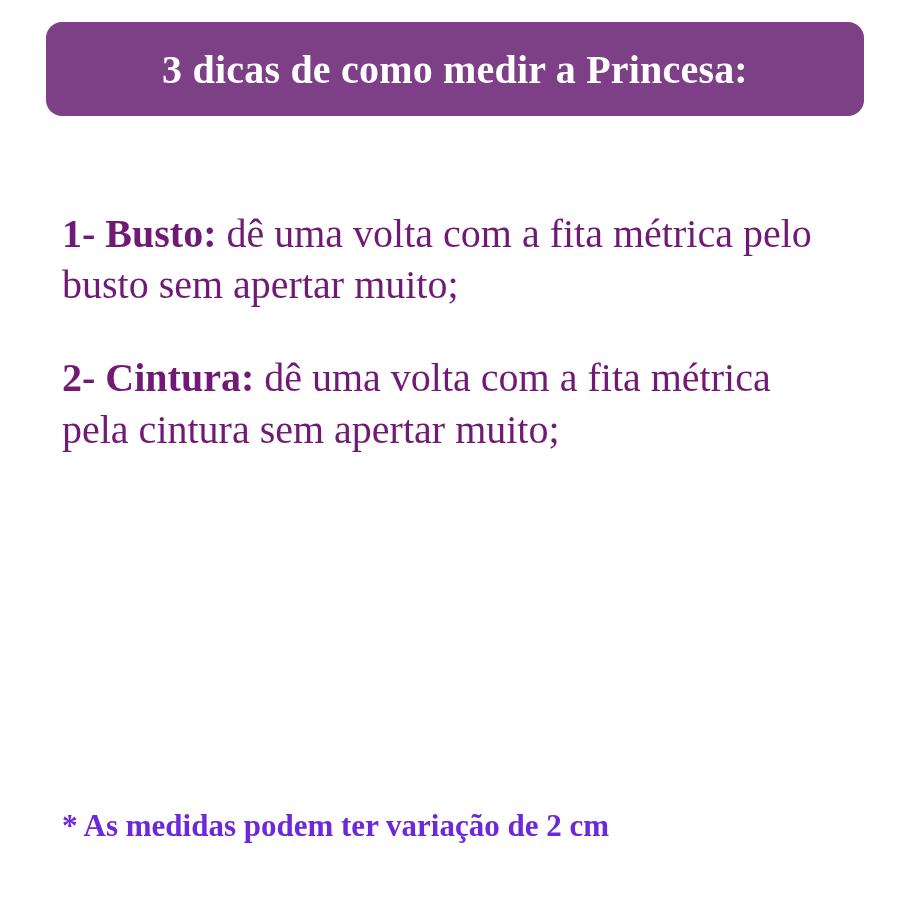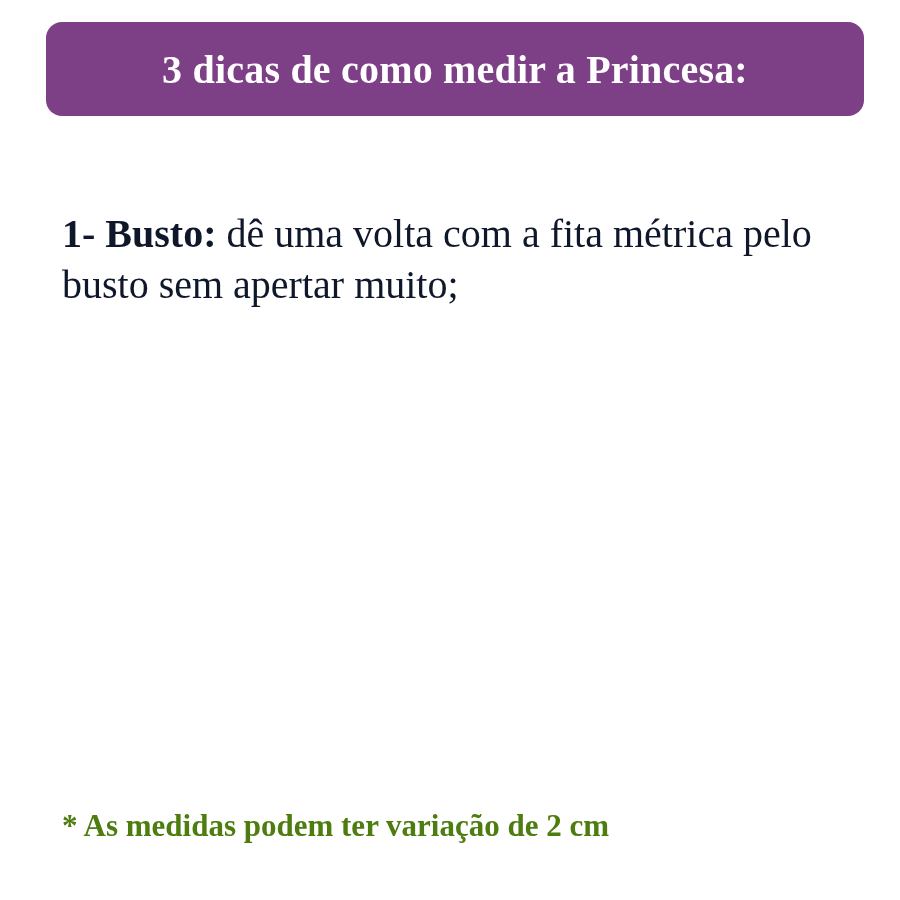--- a/index.html
+++ b/index.html
@@ -39,40 +39,40 @@
     letter-spacing: 0.2px;
     white-space: nowrap;
   }
   .content {
     position: absolute;
     left: 62px;
     top: 168px;
     width: 790px;
   }
   .tip {
-    color: #0f172a;
+    color: #701a75;
     font-family: "Liberation Serif", serif;
     font-size: 40px;
     line-height: 1.28;
     margin-bottom: 42px;
   }
   .tip .lead {
     font-weight: bold;
   }
   .tip .rest {
     font-weight: normal;
   }
   .tip-1 { width: 790px; }
   .tip-2 { width: 760px; margin-bottom: 46px; }
   .tip-3 { width: 772px; margin-bottom: 44px; }
   .footnote {
     position: absolute;
     left: 62px;
     top: 806px;
-    color: #4d7c0f;
+    color: #6d28d9;
     font-family: "Liberation Serif", serif;
     font-weight: bold;
     font-size: 31px;
     line-height: 1.3;
     white-space: nowrap;
   }
 </style>
 </head>
 <body>
 
@@ -81,19 +81,22 @@
   <div class="header-banner">
     <div class="header-title">3 dicas de como medir a Princesa:</div>
   </div>
 
   <div class="content">
 
     <p class="tip tip-1">
       <span class="lead">1- Busto:</span><span class="rest"> dê uma volta com a fita métrica pelo busto sem apertar muito;</span>
     </p>
 
+    <p class="tip tip-2">
+      <span class="lead">2- Cintura:</span><span class="rest"> dê uma volta com a fita métrica pela cintura sem apertar muito;</span>
+    </p>
 
 
   </div>
 
   <div class="footnote">* As medidas podem ter variação de 2 cm</div>
 
 </div>
 
 </body></html>

